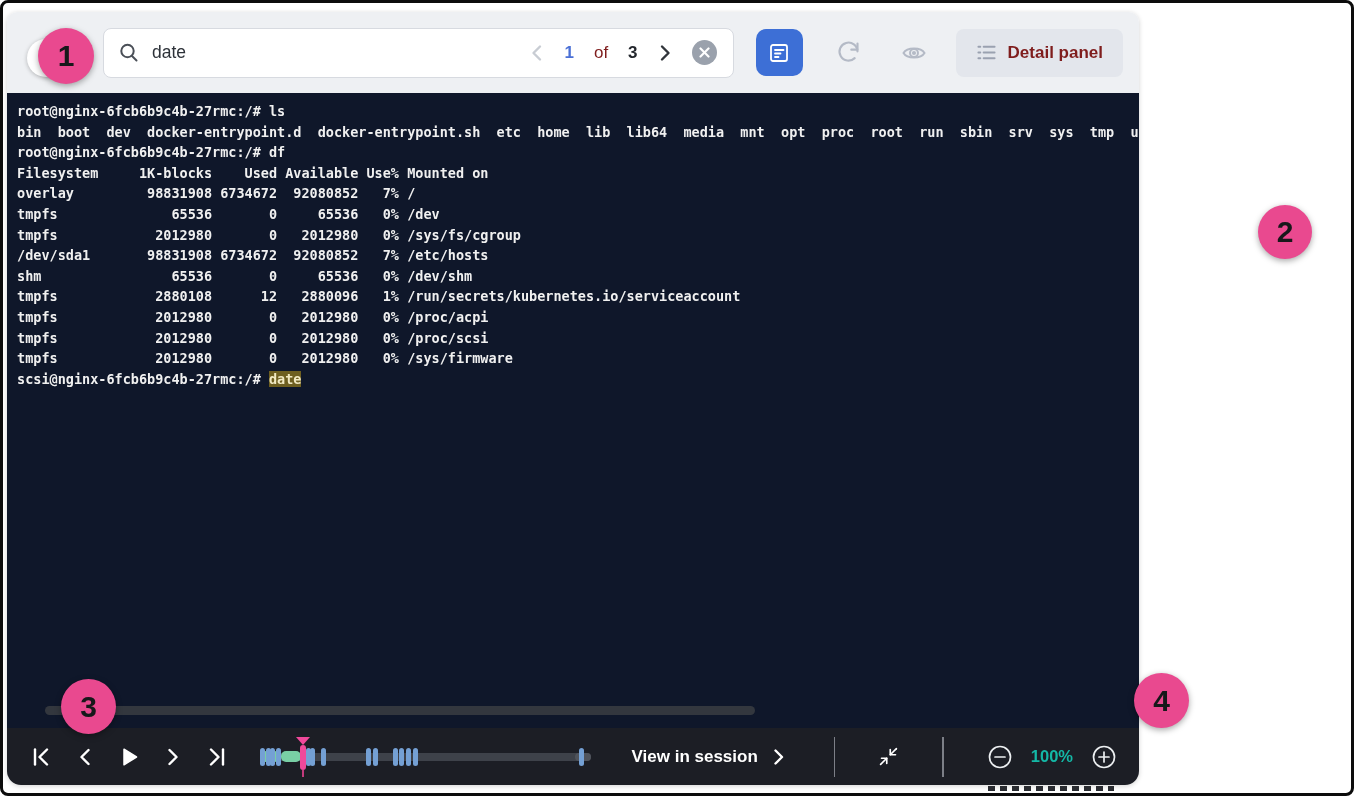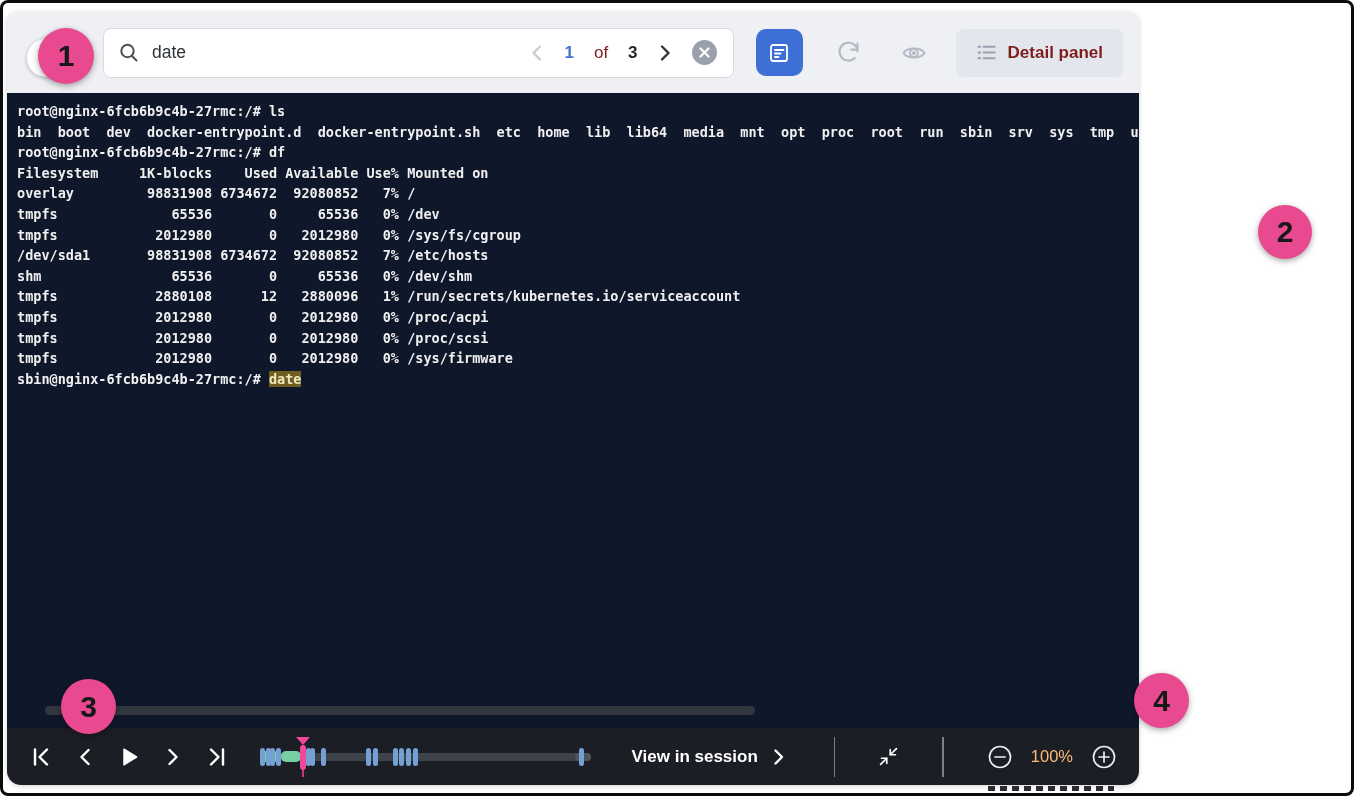--- a/index.html
+++ b/index.html
@@ -104,21 +104,21 @@
   .ph-bar{
     position:absolute;left:-3px;top:8px;width:6px;height:25px;border-radius:3px;background:#f0499b;
   }
   .ph-stem{
     position:absolute;left:-1px;top:33px;width:2px;height:7px;background:#c23a7c;
   }
   .view-link{display:flex;align-items:center;gap:14px;background:transparent;border:none;cursor:pointer;}
   .view-label{color:#ffffff;font-size:17px;font-weight:600;font-family:"Liberation Sans",sans-serif;}
   .vdiv{width:1.5px;height:40px;background:#7c7f87;margin:0 28px;}
   .zoomgrp{display:flex;align-items:center;gap:18px;}
-  .zoom-level{color:#fdba74;font-size:16.5px;font-weight:400;}
+  .zoom-level{color:#14b8a6;font-size:16.5px;font-weight:700;}
   
   .callout{
     position:absolute;border-radius:50%;background:#e9498f;
     display:flex;align-items:center;justify-content:center;
     color:#17181a;font-size:30px;font-weight:800;z-index:50;
     box-shadow:0 2px 6px rgba(0,0,0,.35);
     font-family:"Liberation Sans",sans-serif;
   }
   .c1{left:38px;top:28px;width:56px;height:56px;}
   .c2{left:1258px;top:205px;width:54px;height:54px;}
@@ -224,21 +224,21 @@
 Filesystem     1K-blocks    Used Available Use% Mounted on
 overlay         98831908 6734672  92080852   7% /
 tmpfs              65536       0     65536   0% /dev
 tmpfs            2012980       0   2012980   0% /sys/fs/cgroup
 /dev/sda1       98831908 6734672  92080852   7% /etc/hosts
 shm                65536       0     65536   0% /dev/shm
 tmpfs            2880108      12   2880096   1% /run/secrets/kubernetes.io/serviceaccount
 tmpfs            2012980       0   2012980   0% /proc/acpi
 tmpfs            2012980       0   2012980   0% /proc/scsi
 tmpfs            2012980       0   2012980   0% /sys/firmware</pre>
-      <pre><span>sbin@nginx-6fcb6b9c4b-27rmc:/# </span><span class="hl">date</span></pre>
+      <pre><span>scsi@nginx-6fcb6b9c4b-27rmc:/# </span><span class="hl">date</span></pre>
     </div>
     <div class="hscroll"></div>
     <div class="vscroll"></div>
   </div>
 
   <div class="playerbar">
     <div class="controls">
       <button class="icon-btn pbtn">
         <svg width="22" height="22" viewBox="0 0 22 22" fill="none" stroke="#ffffff" stroke-width="2.4" stroke-linecap="round" stroke-linejoin="round">
           <line x1="5" y1="3.5" x2="5" y2="18.5"></line>

